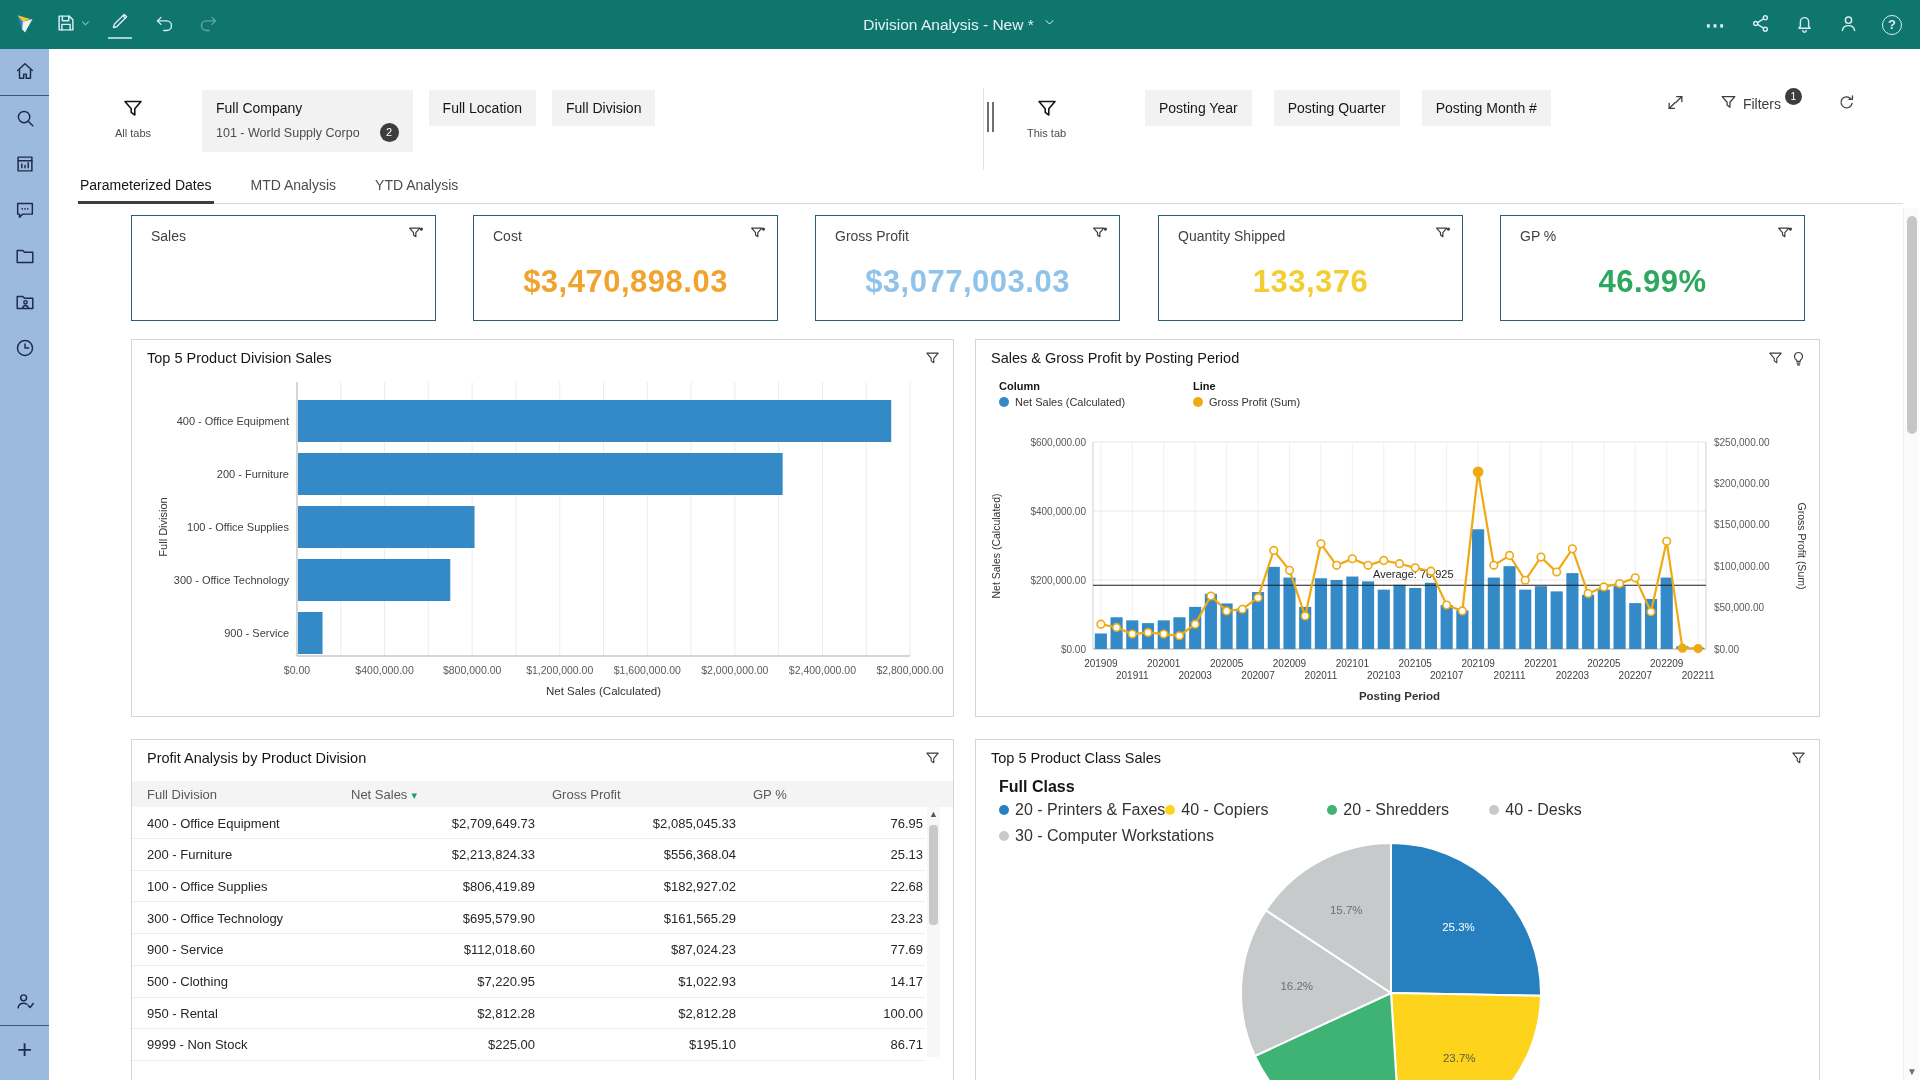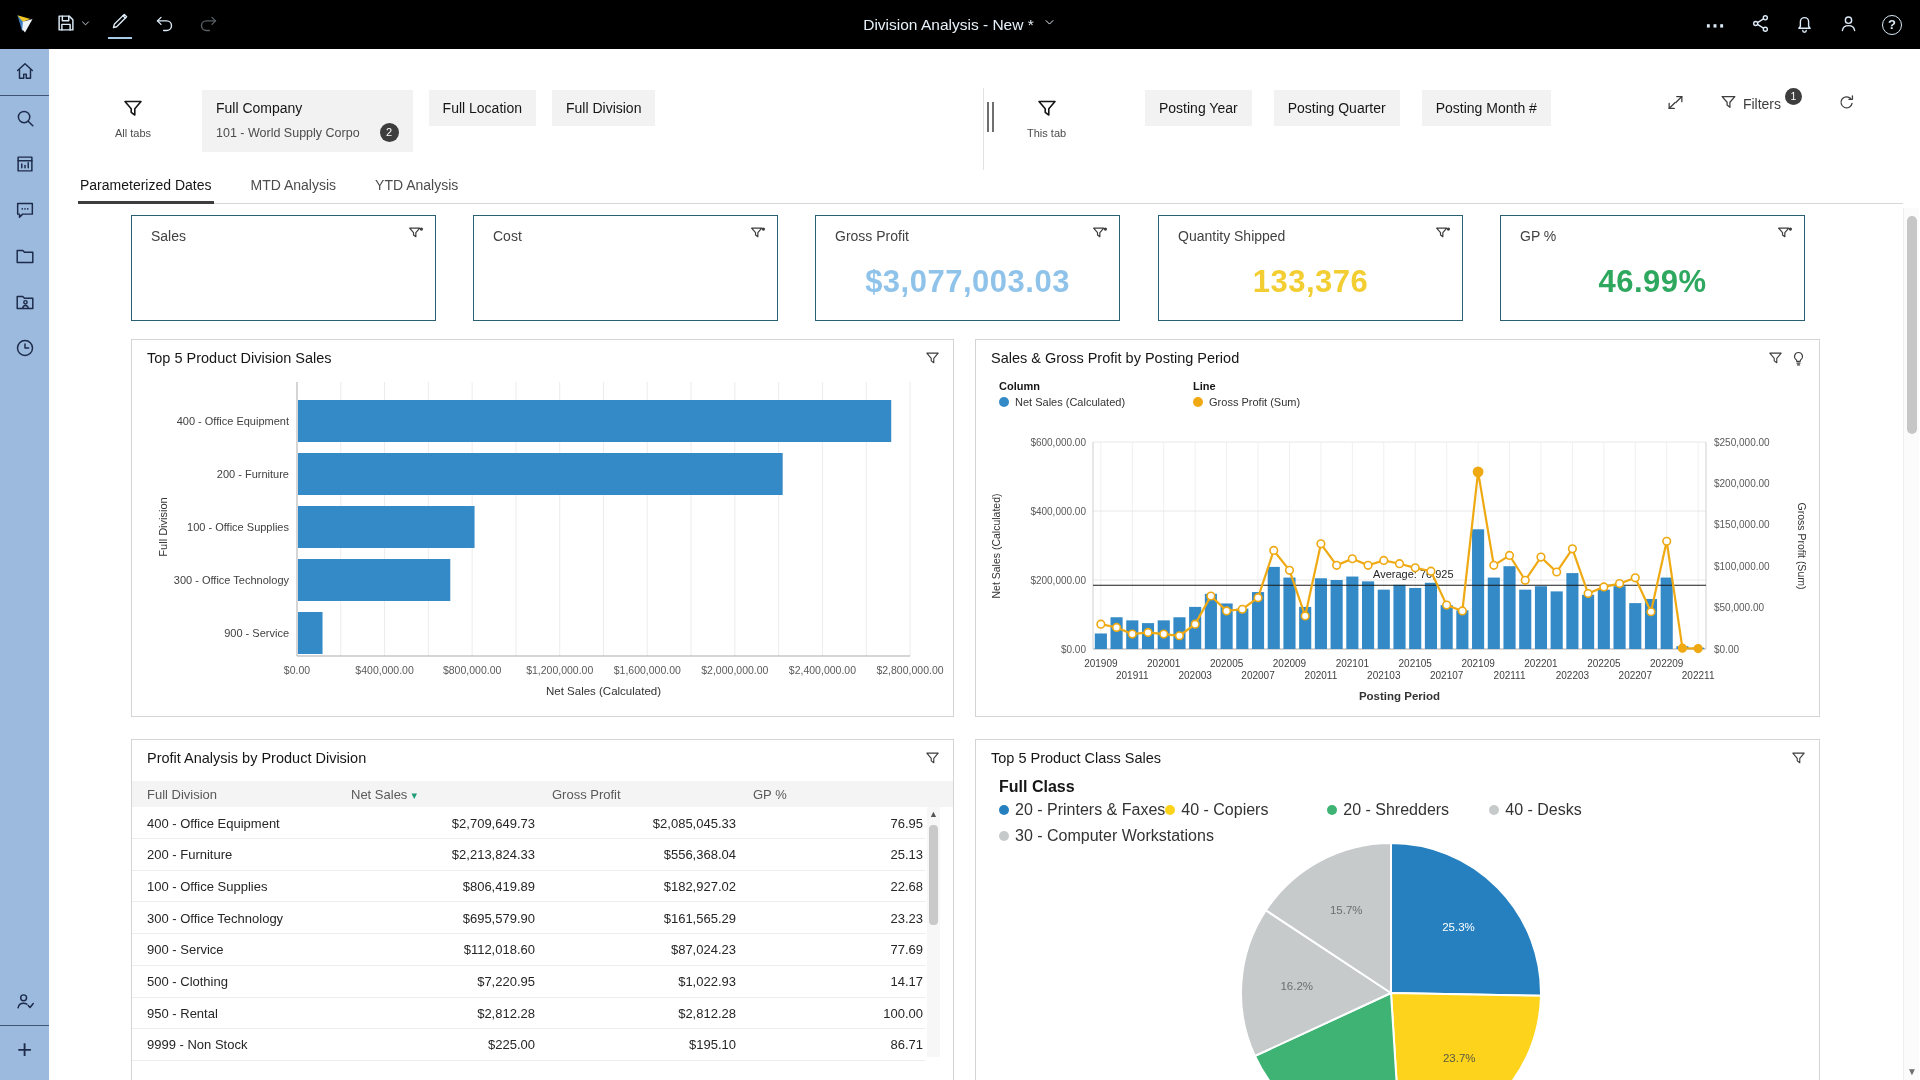--- a/index.html
+++ b/index.html
@@ -3,21 +3,21 @@
 <meta charset="utf-8">
 <style>
   * { box-sizing: border-box; }
   html,body { margin:0; padding:0; }
   body {
     width:1920px; height:1080px; overflow:hidden; position:relative;
     font-family:"Liberation Sans", sans-serif; background:#ffffff; color:#262626;
   }
 
   
-  .topbar { position:absolute; left:0; top:0; width:1920px; height:49px; background:#000000;
+  .topbar { position:absolute; left:0; top:0; width:1920px; height:49px; background:#0f766e;
             display:flex; align-items:center; color:#dcebf7; }
   .logo { width:49px; height:49px; display:flex; align-items:center; justify-content:center; }
   .tb-btn { height:49px; min-width:44px; display:flex; align-items:center; justify-content:center;
             background:none; border:none; color:#dcebf7; cursor:pointer; padding:0 6px; }
   .tb-btn.disabled { opacity:.4; }
   .tb-save { display:flex; align-items:center; gap:2px; }
   .edit-wrap { display:flex; flex-direction:column; align-items:center; }
   .edit-underline { width:24px; height:2px; background:#aacbe6; margin-top:3px; }
   .tb-title { position:absolute; left:0; right:0; top:0; height:49px; display:flex; align-items:center;
               justify-content:center; gap:8px; font-size:15.5px; color:#e7f1fa; pointer-events:none; }
@@ -350,20 +350,21 @@
           <path d="M3.5 5.5h13.5l-5.2 6.1v5.3l-3.1-2.3v-3L3.5 5.5z" stroke="currentColor" stroke-width="1.6" fill="none" stroke-linecap="round" stroke-linejoin="round"></path>
           <circle cx="19.2" cy="6.8" r="2.2" stroke="none" stroke-width="1.6" fill="currentColor"></circle>
         </svg></span>
     </div>
     <div class="card kpi" style="left: 473px;">
       <div class="kpi-label">Cost</div>
       <span class="card-icon"><svg width="18" height="18" viewBox="0 0 24 24" fill="none">
           <path d="M3.5 5.5h13.5l-5.2 6.1v5.3l-3.1-2.3v-3L3.5 5.5z" stroke="currentColor" stroke-width="1.6" fill="none" stroke-linecap="round" stroke-linejoin="round"></path>
           <circle cx="19.2" cy="6.8" r="2.2" stroke="none" stroke-width="1.6" fill="currentColor"></circle>
         </svg></span>
+      <div class="kpi-value" style="color: rgb(240, 163, 46);">$3,470,898.03</div>
     </div>
     <div class="card kpi" style="left: 815px;">
       <div class="kpi-label">Gross Profit</div>
       <span class="card-icon"><svg width="18" height="18" viewBox="0 0 24 24" fill="none">
           <path d="M3.5 5.5h13.5l-5.2 6.1v5.3l-3.1-2.3v-3L3.5 5.5z" stroke="currentColor" stroke-width="1.6" fill="none" stroke-linecap="round" stroke-linejoin="round"></path>
           <circle cx="19.2" cy="6.8" r="2.2" stroke="none" stroke-width="1.6" fill="currentColor"></circle>
         </svg></span>
       <div class="kpi-value" style="color: rgb(143, 195, 234);">$3,077,003.03</div>
     </div>
     <div class="card kpi" style="left: 1158px;">

